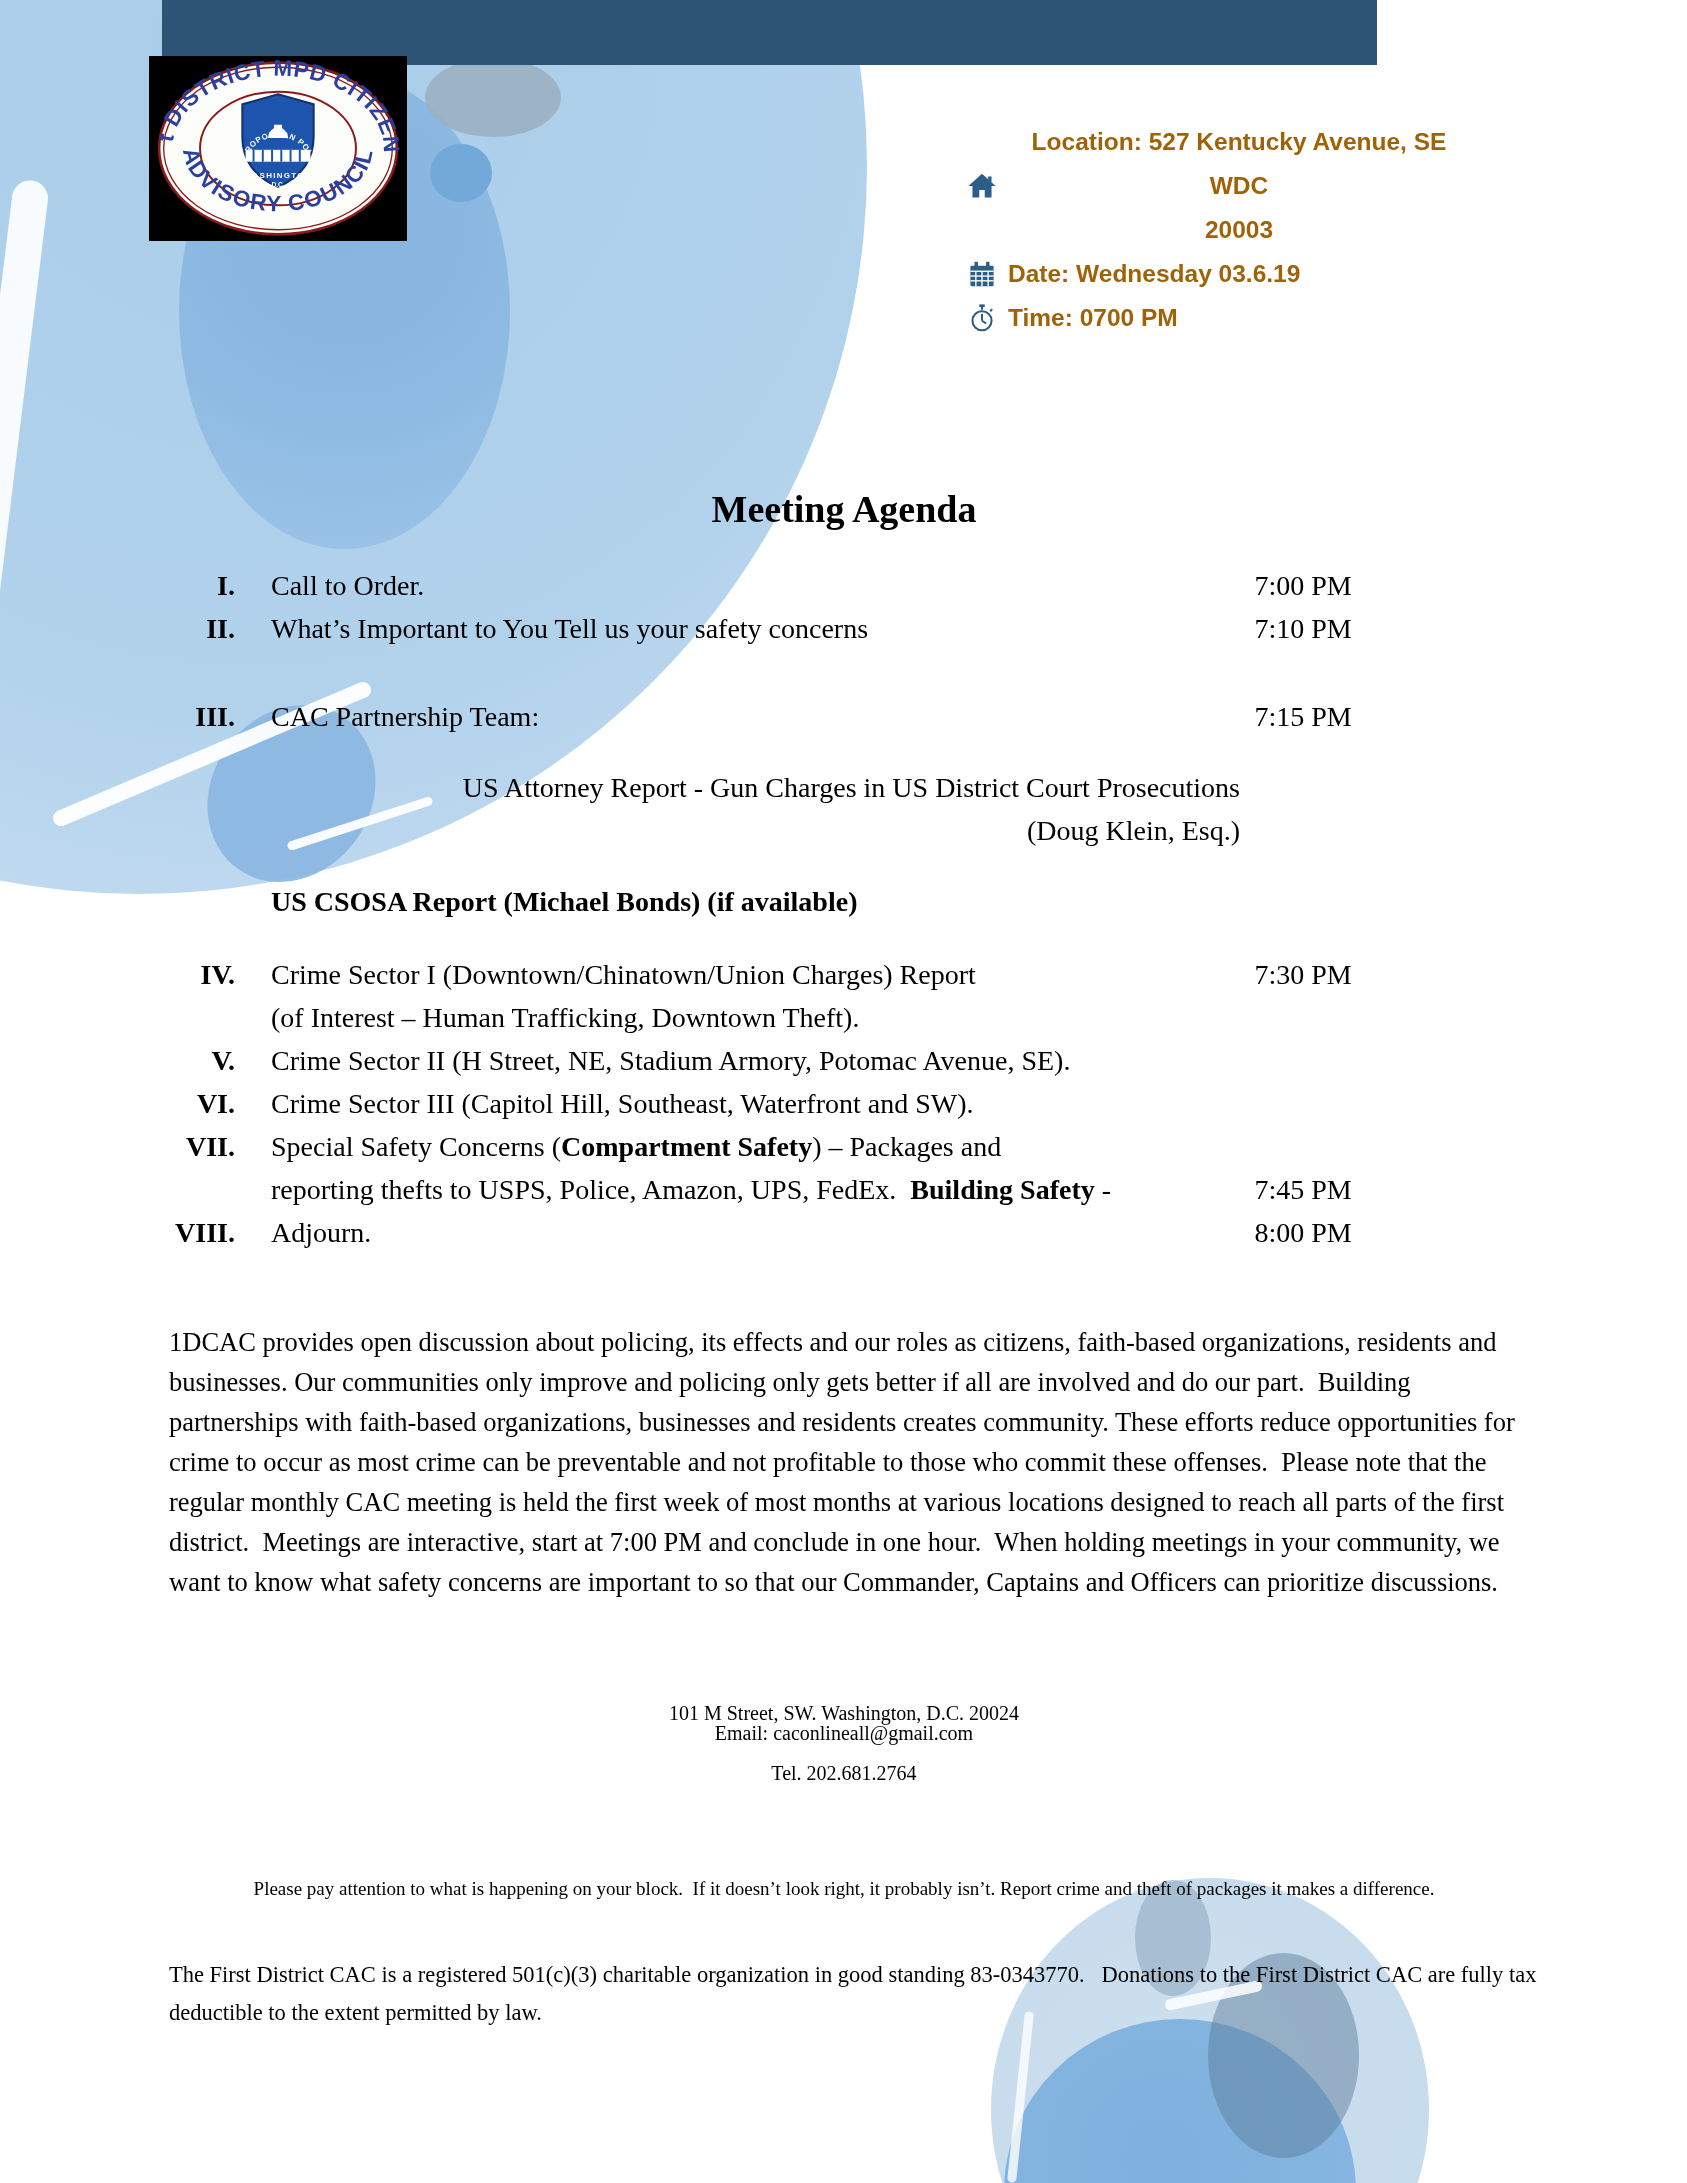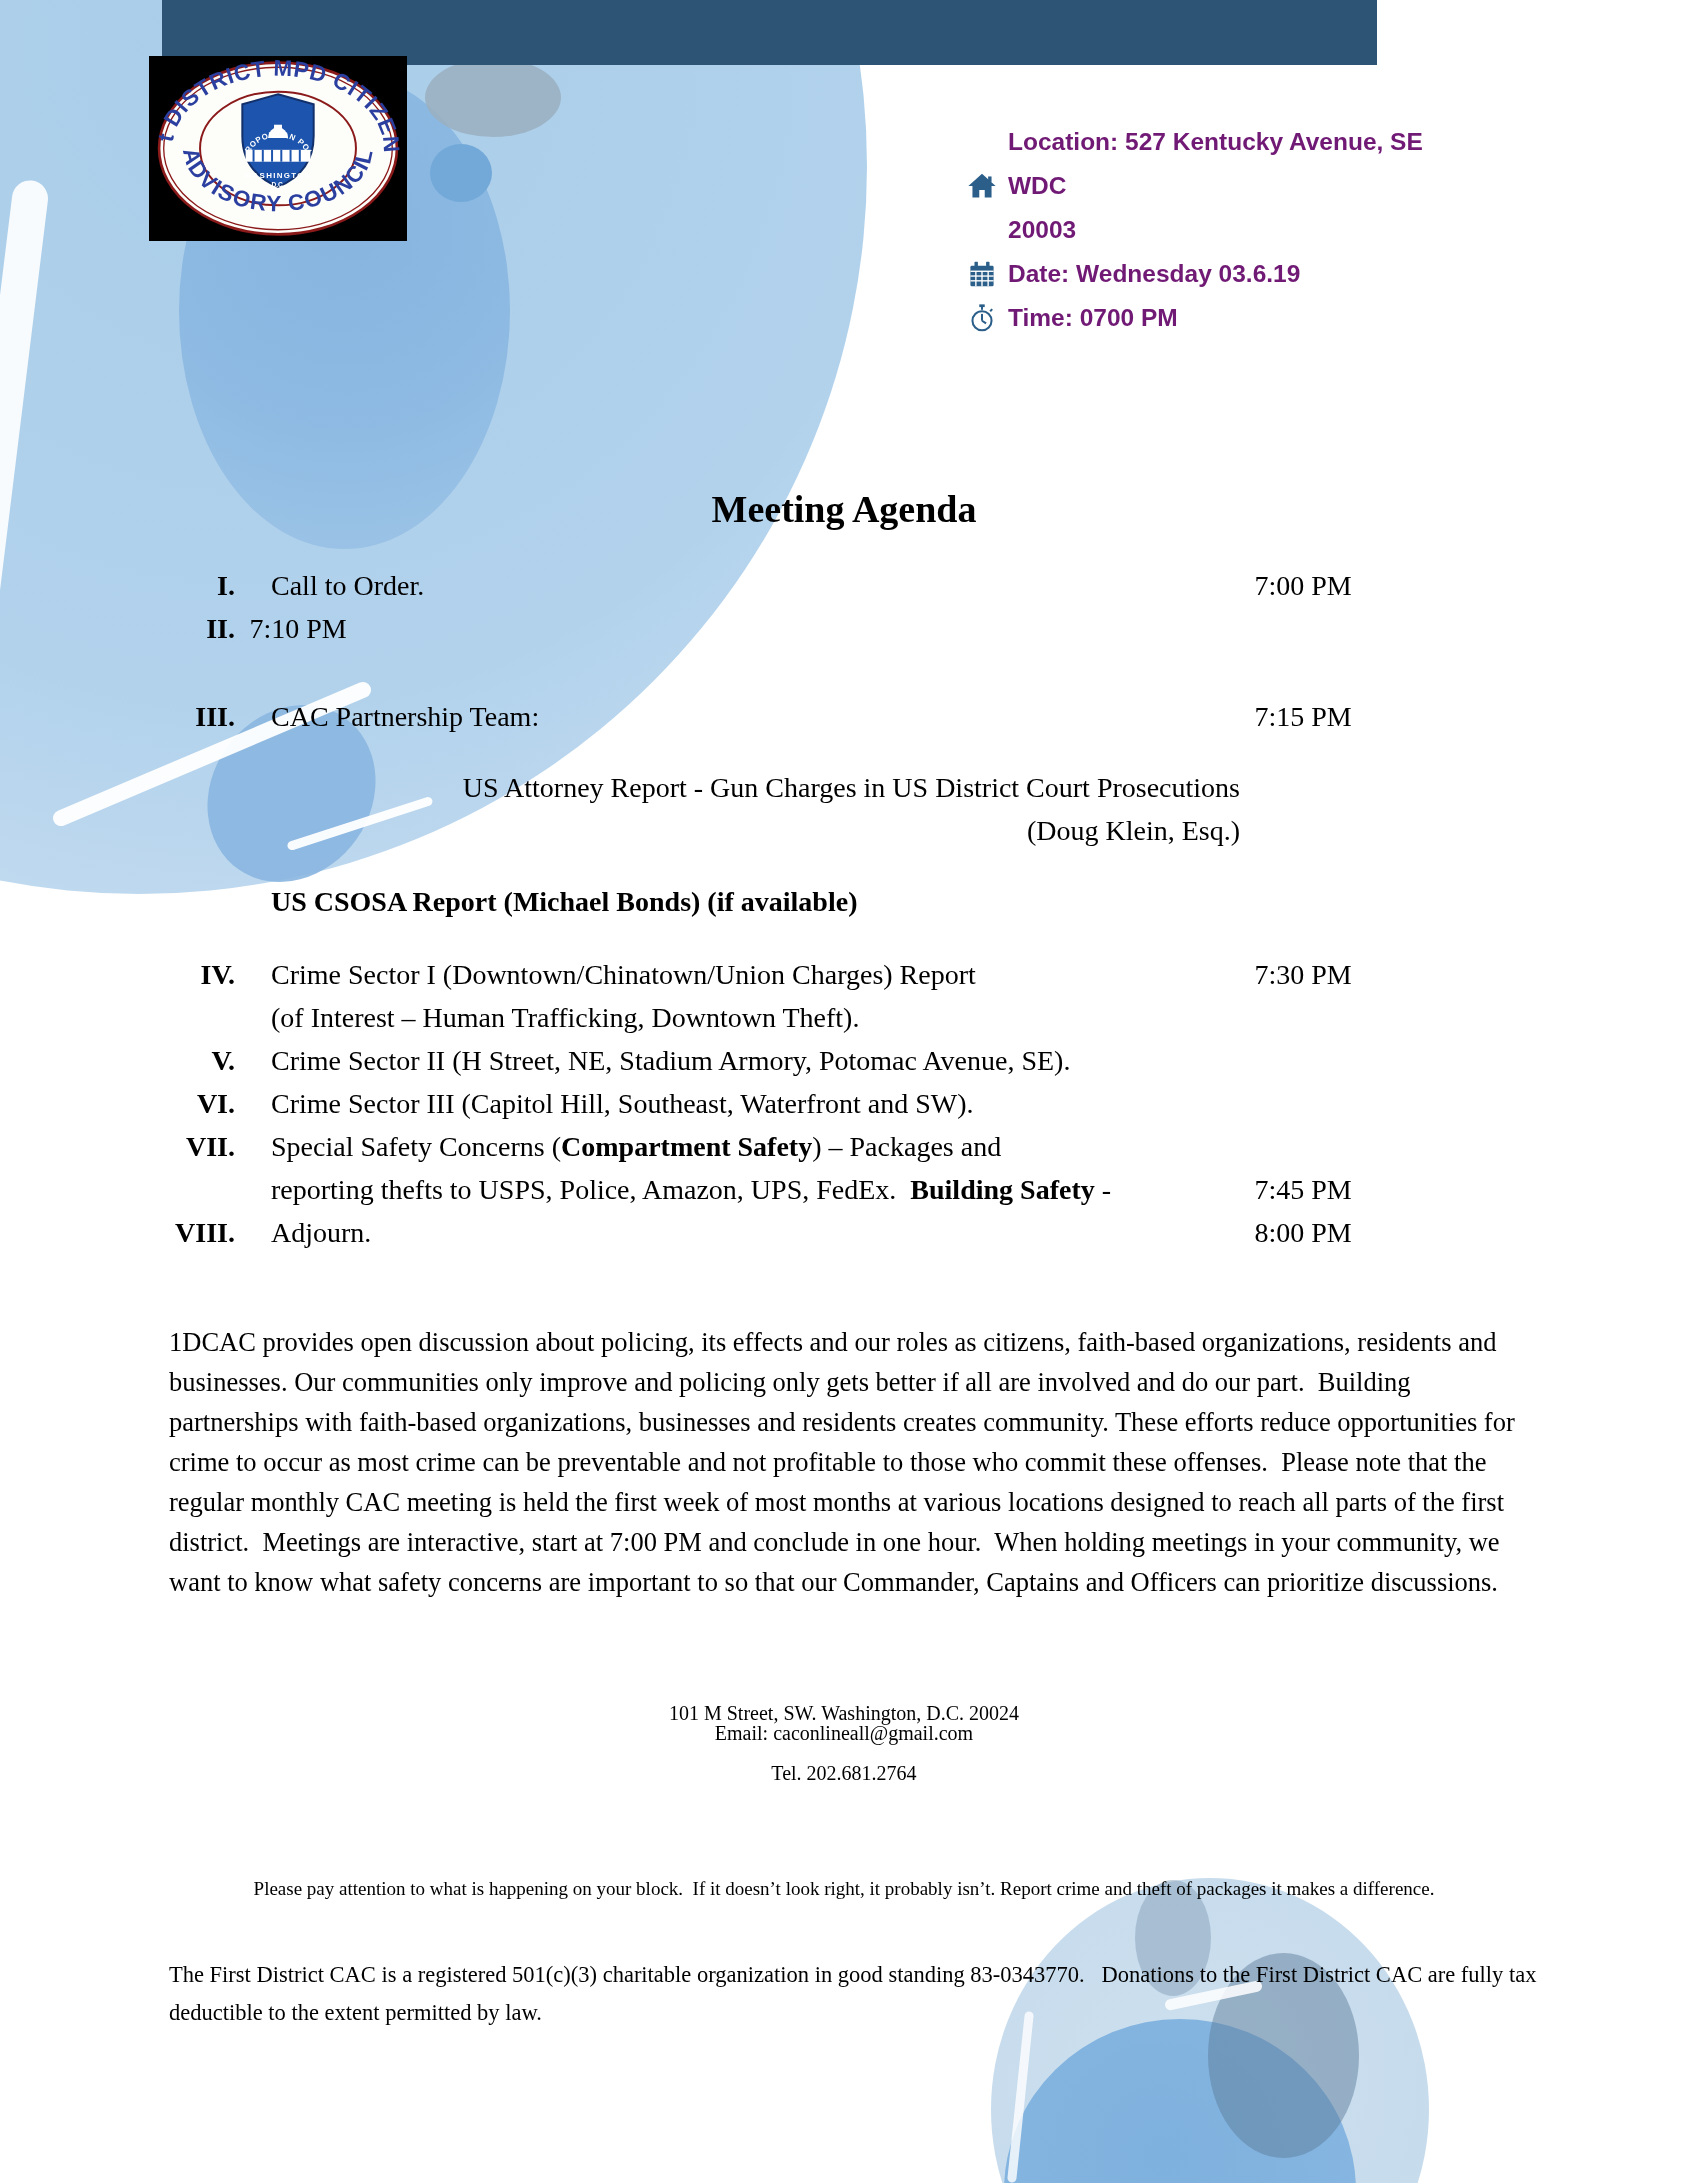--- a/index.html
+++ b/index.html
@@ -28,21 +28,21 @@
     background:radial-gradient(circle at 45% 40%, #7fb1de 0%, #85b5e0 70%, #93bfe4 100%);}
   .circ-gray-br{left:1208px;top:1953px;width:151px;height:205px;z-index:0;background:rgba(92,124,152,.48);}
   .circ-gray-sm-br{left:1135px;top:1880px;width:76px;height:116px;z-index:0;background:rgba(141,166,189,.55);}
   .streak-4{left:1164px;top:1990px;width:99px;height:10.6px;transform:rotate(-12deg);opacity:.85;}
   .streak-5{left:1016px;top:2011px;width:9.3px;height:172px;transform:rotate(6deg);opacity:.8;border-radius:6.6px;}
   
   .topbar{left:162px;top:0;width:1215px;height:65px;background:#2d5474;z-index:1;}
   .logo-box{left:149px;top:56px;width:258px;height:185px;background:#000;z-index:2;}
   .logo-box svg{display:block;width:100%;height:100%;}
   .contact{left:967px;top:120px;width:503px;z-index:2;
-    font-family:"Liberation Sans",sans-serif;font-weight:bold;color:#701a75;font-size:24.5px;line-height:44px;}
+    font-family:"Liberation Sans",sans-serif;font-weight:bold;color:#a16207;font-size:24.5px;line-height:44px;text-align:center;}
   .c-row{display:flex;align-items:center;}
   .c-icon{width:41px;flex:0 0 41px;display:flex;justify-content:flex-start;align-items:center;}
   .c-icon svg{width:30px;height:30px;}
   
   .title{left:169px;top:487px;width:1350px;text-align:center;font-size:38px;font-weight:bold;z-index:3;margin:0;}
   .agenda{left:169px;top:564px;width:1197px;z-index:3;font-size:28px;line-height:43px;}
   .agenda-row{display:flex;align-items:flex-start;}
   .a-num{width:66px;flex:0 0 66px;text-align:right;font-weight:bold;}
   .a-txt{flex:1;padding-left:36px;}
   .a-line{white-space:pre-wrap;}
@@ -163,20 +163,23 @@
   <div class="abs agenda">
       <div class="agenda-row">
         <div class="a-num">I.</div>
         <div class="a-txt">
           <div class="a-line"><span>Call to Order.</span></div>
         </div>
         <div class="a-time">7:00 PM</div>
       </div>
       <div class="agenda-row">
         <div class="a-num">II.</div>
+        <div class="a-txt">
+          <div class="a-line"><span>What’s Important to You Tell us your safety concerns</span></div>
+        </div>
         <div class="a-time">7:10 PM</div>
       </div>
       <div class="agenda-row" style="margin-top: 45px;">
         <div class="a-num">III.</div>
         <div class="a-txt">
           <div class="a-line"><span>CAC Partnership Team:</span></div>
           <div class="a-sub" style="margin-top: 28px; text-align: right;">
             <div class="a-line"><span>US Attorney Report - Gun Charges in US District Court Prosecutions</span></div>
             <div class="a-line"><span>(Doug Klein, Esq.)</span></div>
           </div>

